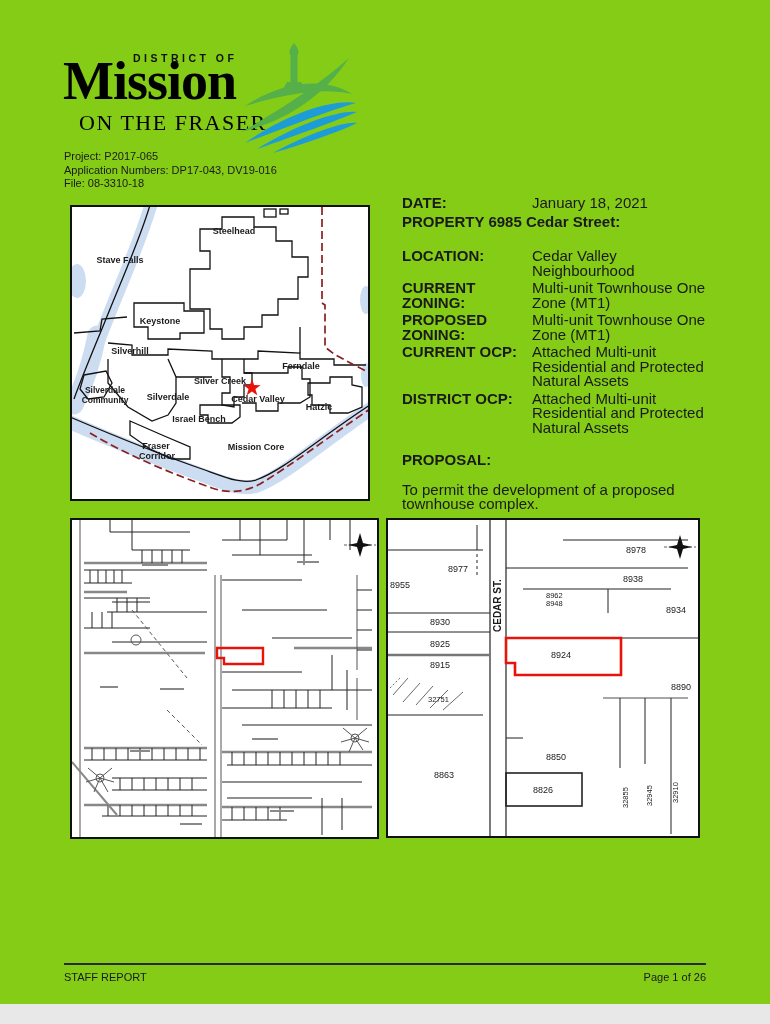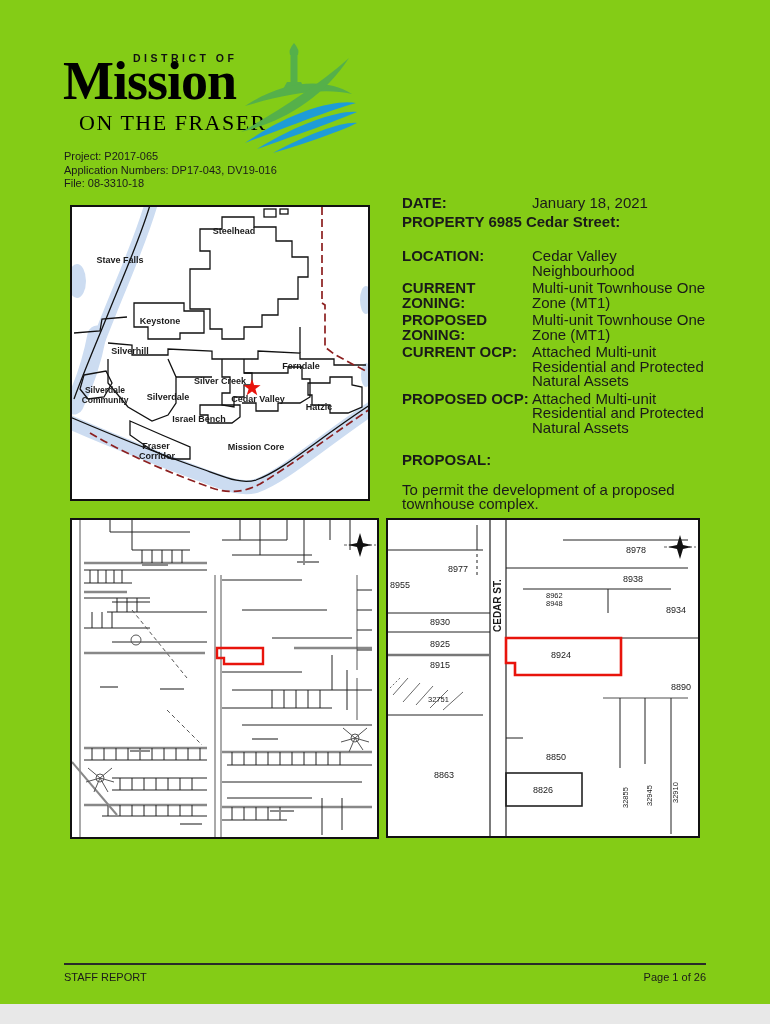--- a/index.html
+++ b/index.html
@@ -154,21 +154,21 @@
     </div>
     <div class="detail-row">
       <div class="detail-label">PROPOSED ZONING:</div>
       <div class="detail-value">Multi-unit Townhouse One Zone (MT1)</div>
     </div>
     <div class="detail-row">
       <div class="detail-label">CURRENT OCP:</div>
       <div class="detail-value">Attached Multi-unit Residential and Protected Natural Assets</div>
     </div>
     <div class="detail-row">
-      <div class="detail-label">PROPOSED OCP:</div>
+      <div class="detail-label">DISTRICT OCP:</div>
       <div class="detail-value">Attached Multi-unit Residential and Protected Natural Assets</div>
     </div>
     <div class="proposal-heading">PROPOSAL:</div>
     <div class="proposal-text">To permit the development of a proposed townhouse complex.</div>
   </div>
 
   <div class="map-box" id="site-map">
     <svg viewBox="0 0 305 317">
 
       <g stroke="#888" stroke-width="2.4">

